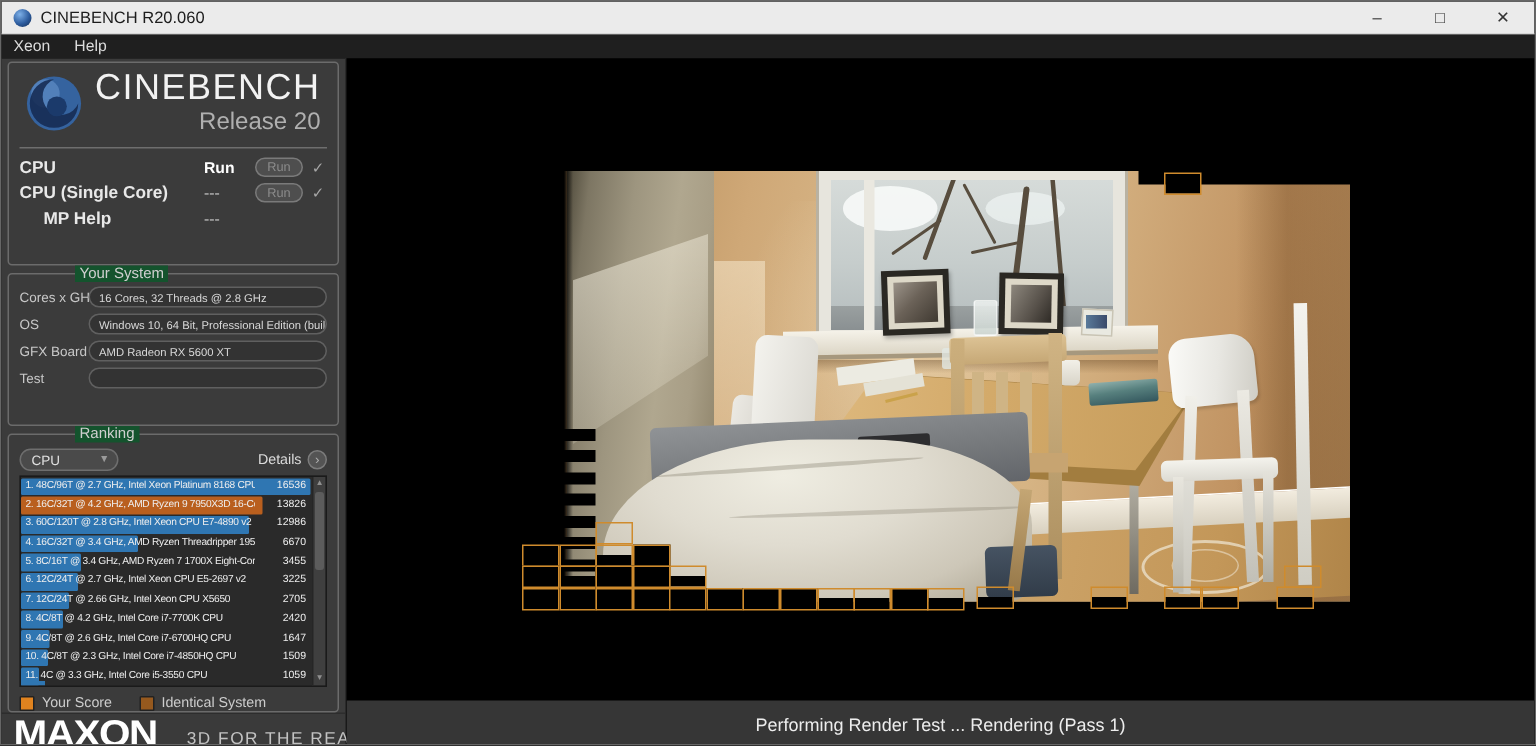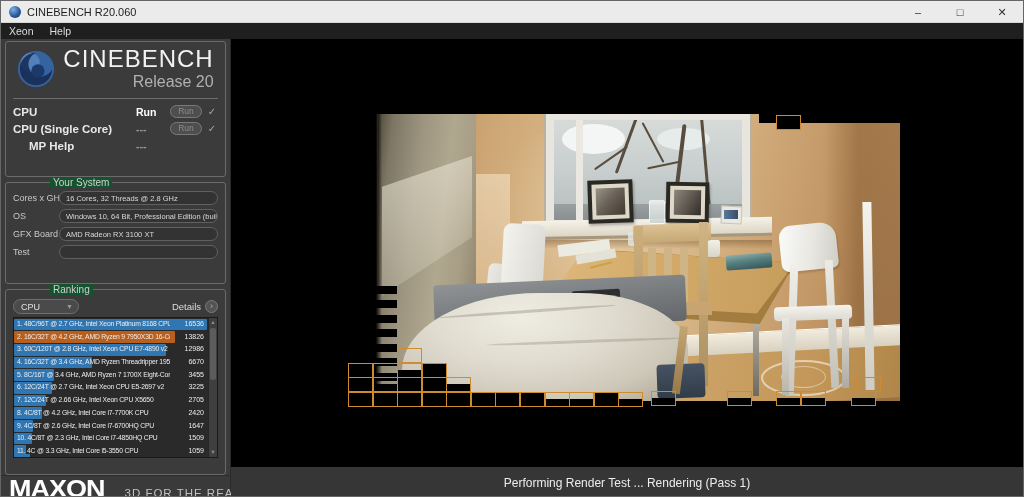--- a/index.html
+++ b/index.html
@@ -260,21 +260,21 @@
           <div class="ys-row">
             <div class="ys-label">Cores x GHz</div>
             <div class="ys-field">16 Cores, 32 Threads @ 2.8 GHz</div>
           </div>
           <div class="ys-row">
             <div class="ys-label">OS</div>
             <div class="ys-field">Windows 10, 64 Bit, Professional Edition (build 2262</div>
           </div>
           <div class="ys-row">
             <div class="ys-label">GFX Board</div>
-            <div class="ys-field">AMD Radeon RX 3100 XT</div>
+            <div class="ys-field">AMD Radeon RX 5600 XT</div>
           </div>
           <div class="ys-row">
             <div class="ys-label">Test</div>
             <div class="ys-field"></div>
           </div>
         </div>
 
         <div class="groupbox g3">
           <div class="gb-title">Ranking</div>
           <div class="rk-head">
@@ -342,20 +342,27 @@
                 <div class="rk-bar" style="width: 6.40421%; background: rgb(47, 118, 178);"></div>
                 <span class="rk-label">11. 4C @ 3.3 GHz, Intel Core i5-3550 CPU</span>
                 <span class="rk-score">1059</span>
               </div>
               <div class="rk-partial"></div>
             <div class="rk-sb">
               <div class="rk-sb-arrow">▲</div>
               <div class="rk-sb-thumb"></div>
               <div class="rk-sb-arrow rk-sb-down">▼</div>
             </div>
+          </div>
+          <div class="legend">
+            <div class="swatch" id="sw-your" style="background: rgb(224, 131, 31);"></div>
+            <span>Your Score</span>
+            <span class="gap"></span>
+            <div class="swatch" id="sw-ident" style="background: rgb(150, 89, 30);"></div>
+            <span>Identical System</span>
           </div>
         </div>
       </div>
 
       <div class="maxonbar">
         <div>
           <div class="mx-name">MAXON</div>
           <div class="mx-sub">A NEMETSCHEK COMPANY</div>
         </div>
         <div class="mx-div"></div>

